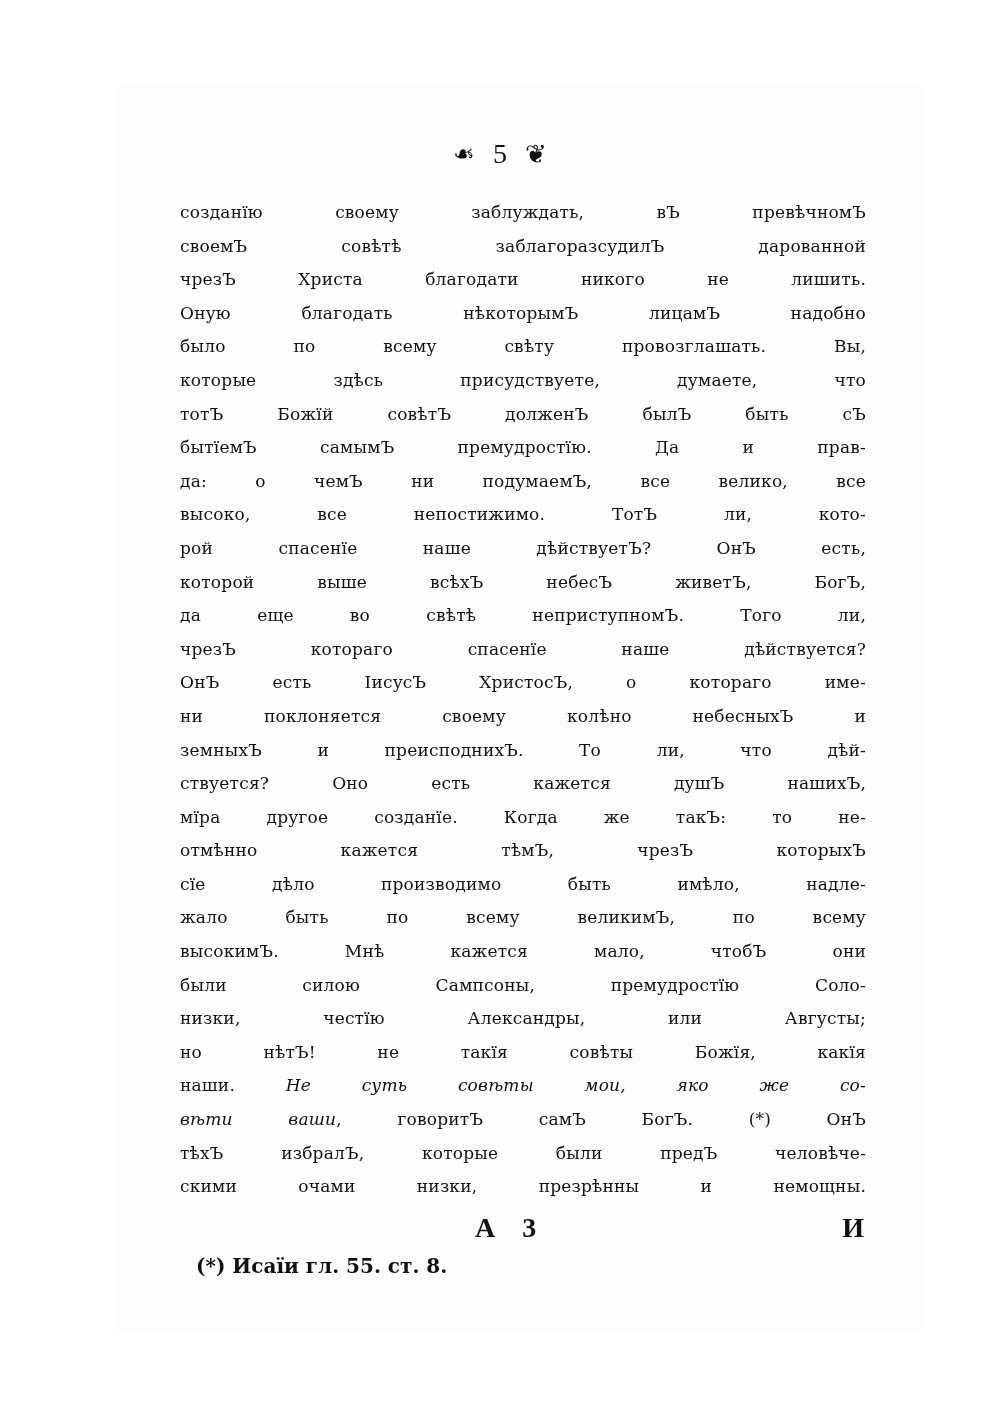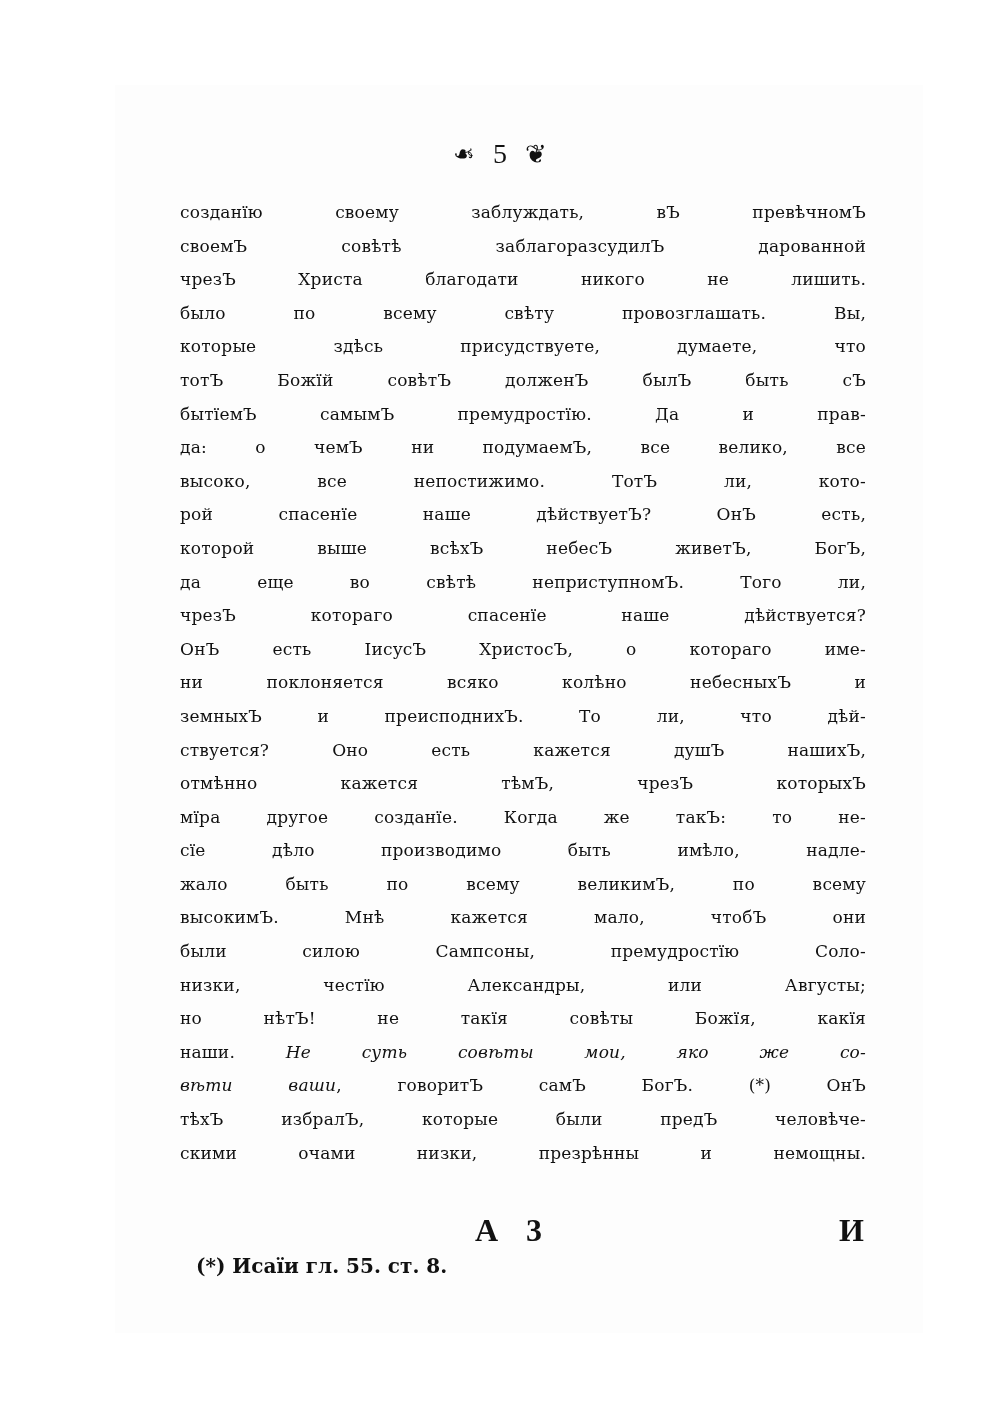--- a/index.html
+++ b/index.html
@@ -68,21 +68,21 @@
     .line .it {
       font-style: italic;
     }
     .signature-row {
       position: absolute;
       left: 180px;
       top: 1212px;
       width: 686px;
       height: 34px;
       font-family: "Liberation Serif", serif;
-      font-size: 32px;
+      font-size: 28px;
       font-weight: bold;
     }
     .signature {
       position: absolute;
       left: 295px;
       top: 0;
       letter-spacing: 10px;
     }
     .catchword {
       position: absolute;
@@ -106,36 +106,37 @@
 <div class="header">
   <span class="ornament left">❧</span>
   <span class="page-number">5</span>
   <span class="ornament right">❦</span>
 </div>
 
 <div class="body-text">
   <div class="line">созданїю своему заблуждать, вЪ превѣчномЪ</div>
   <div class="line">своемЪ совѣтѣ заблагоразсудилЪ дарованной</div>
   <div class="line">чрезЪ Христа благодати никого не лишить.</div>
+  <div class="line">Оную благодать нѣкоторымЪ лицамЪ надобно</div>
   <div class="line">было по всему свѣту провозглашать. Вы,</div>
   <div class="line">которые здѣсь присудствуете, думаете, что</div>
   <div class="line">тотЪ Божїй совѣтЪ долженЪ былЪ быть сЪ</div>
   <div class="line">бытїемЪ самымЪ премудростїю. Да и прав-</div>
   <div class="line">да: о чемЪ ни подумаемЪ, все велико, все</div>
   <div class="line">высоко, все непостижимо. ТотЪ ли, кото-</div>
   <div class="line">рой спасенїе наше дѣйствуетЪ? ОнЪ есть,</div>
   <div class="line">которой выше всѣхЪ небесЪ живетЪ, БогЪ,</div>
   <div class="line">да еще во свѣтѣ неприступномЪ. Того ли,</div>
   <div class="line">чрезЪ котораго спасенїе наше дѣйствуется?</div>
   <div class="line">ОнЪ есть ІисусЪ ХристосЪ, о котораго име-</div>
-  <div class="line">ни поклоняется всяко колѣно небесныхЪ и</div>
+  <div class="line">ни поклоняется своему колѣно небесныхЪ и</div>
   <div class="line">земныхЪ и преисподнихЪ. То ли, что дѣй-</div>
   <div class="line">ствуется? Оно есть кажется душЪ нашихЪ,</div>
+  <div class="line">мїра другое созданїе. Когда же такЪ: то не-</div>
   <div class="line">отмѣнно кажется тѣмЪ, чрезЪ которыхЪ</div>
-  <div class="line">мїра другое созданїе. Когда же такЪ: то не-</div>
   <div class="line">сїе дѣло производимо быть имѣло, надле-</div>
   <div class="line">жало быть по всему великимЪ, по всему</div>
   <div class="line">высокимЪ. Мнѣ кажется мало, чтобЪ они</div>
   <div class="line">были силою Сампсоны, премудростїю Соло-</div>
   <div class="line">низки, честїю Александры, или Августы;</div>
   <div class="line">но нѣтЪ! не такїя совѣты Божїя, какїя</div>
   <div class="line"><span>наши. </span><span class="it">Не суть совѣты мои, яко же со-</span><span></span></div>
   <div class="line"><span></span><span class="it">вѣти ваши</span><span>, говоритЪ самЪ БогЪ. (*) ОнЪ</span></div>
   <div class="line">тѣхЪ избралЪ, которые были предЪ человѣче-</div>
   <div class="line last">скими очами низки, презрѣнны и немощны.</div>

